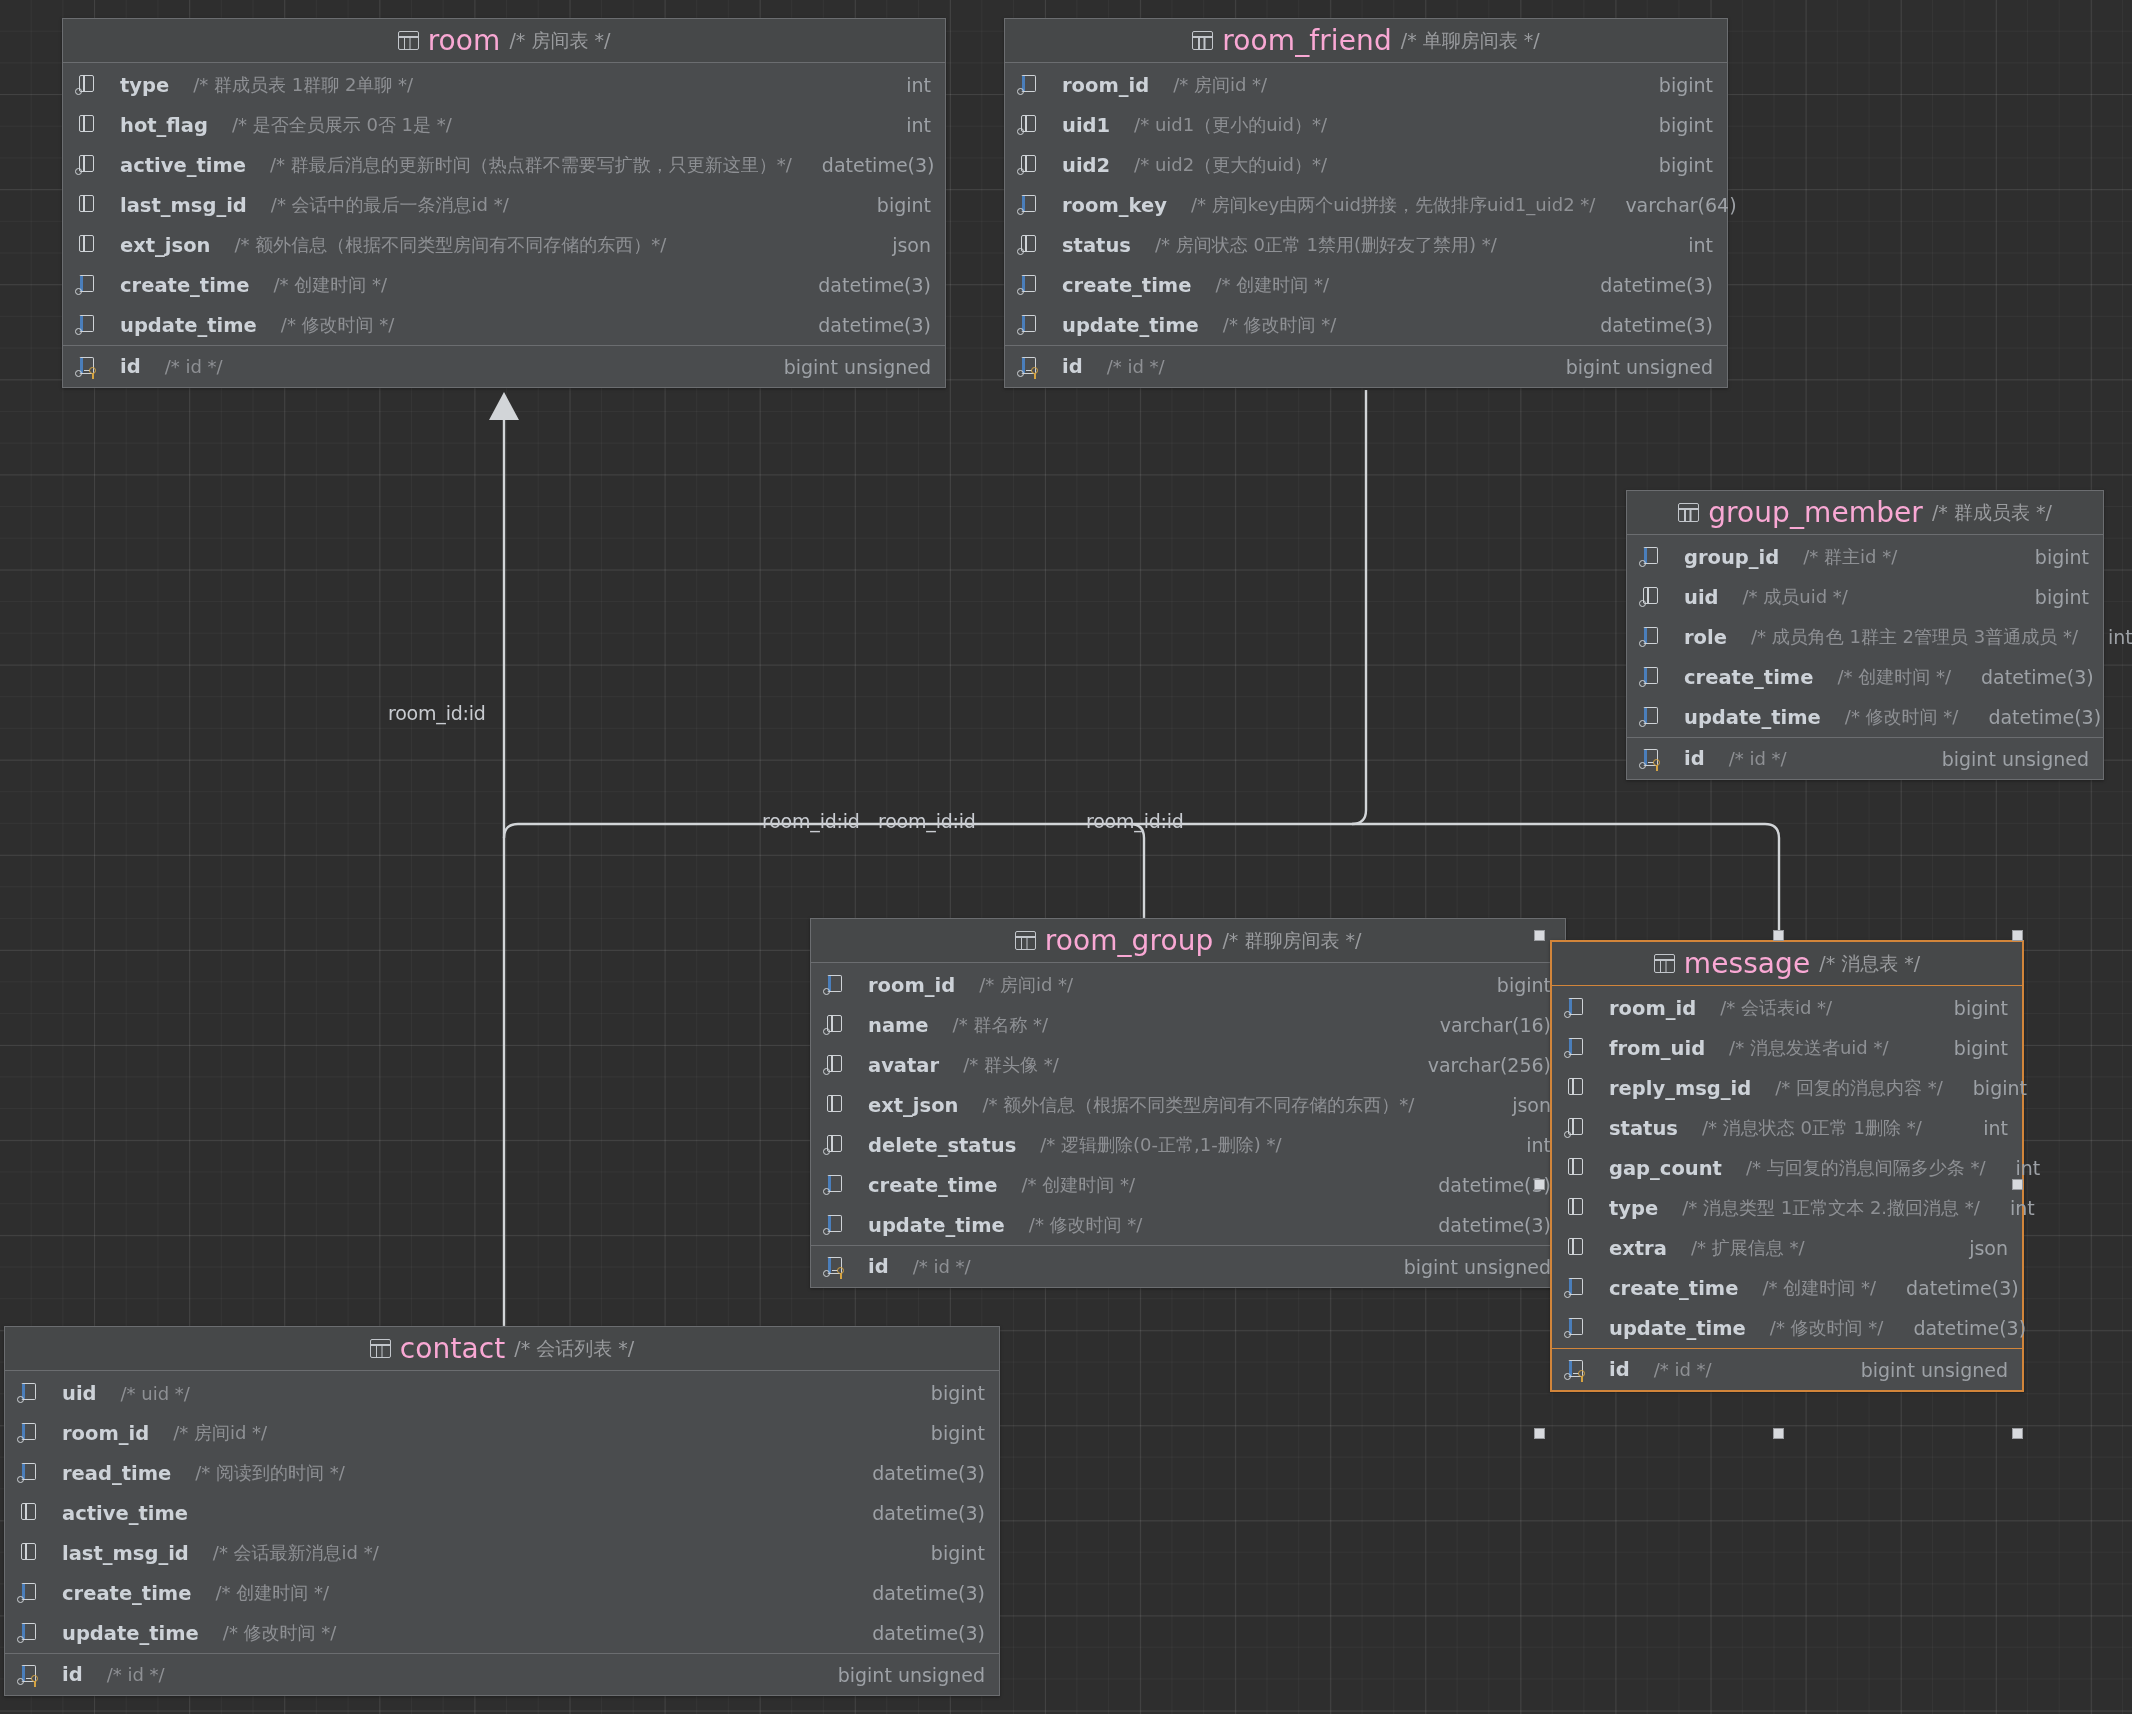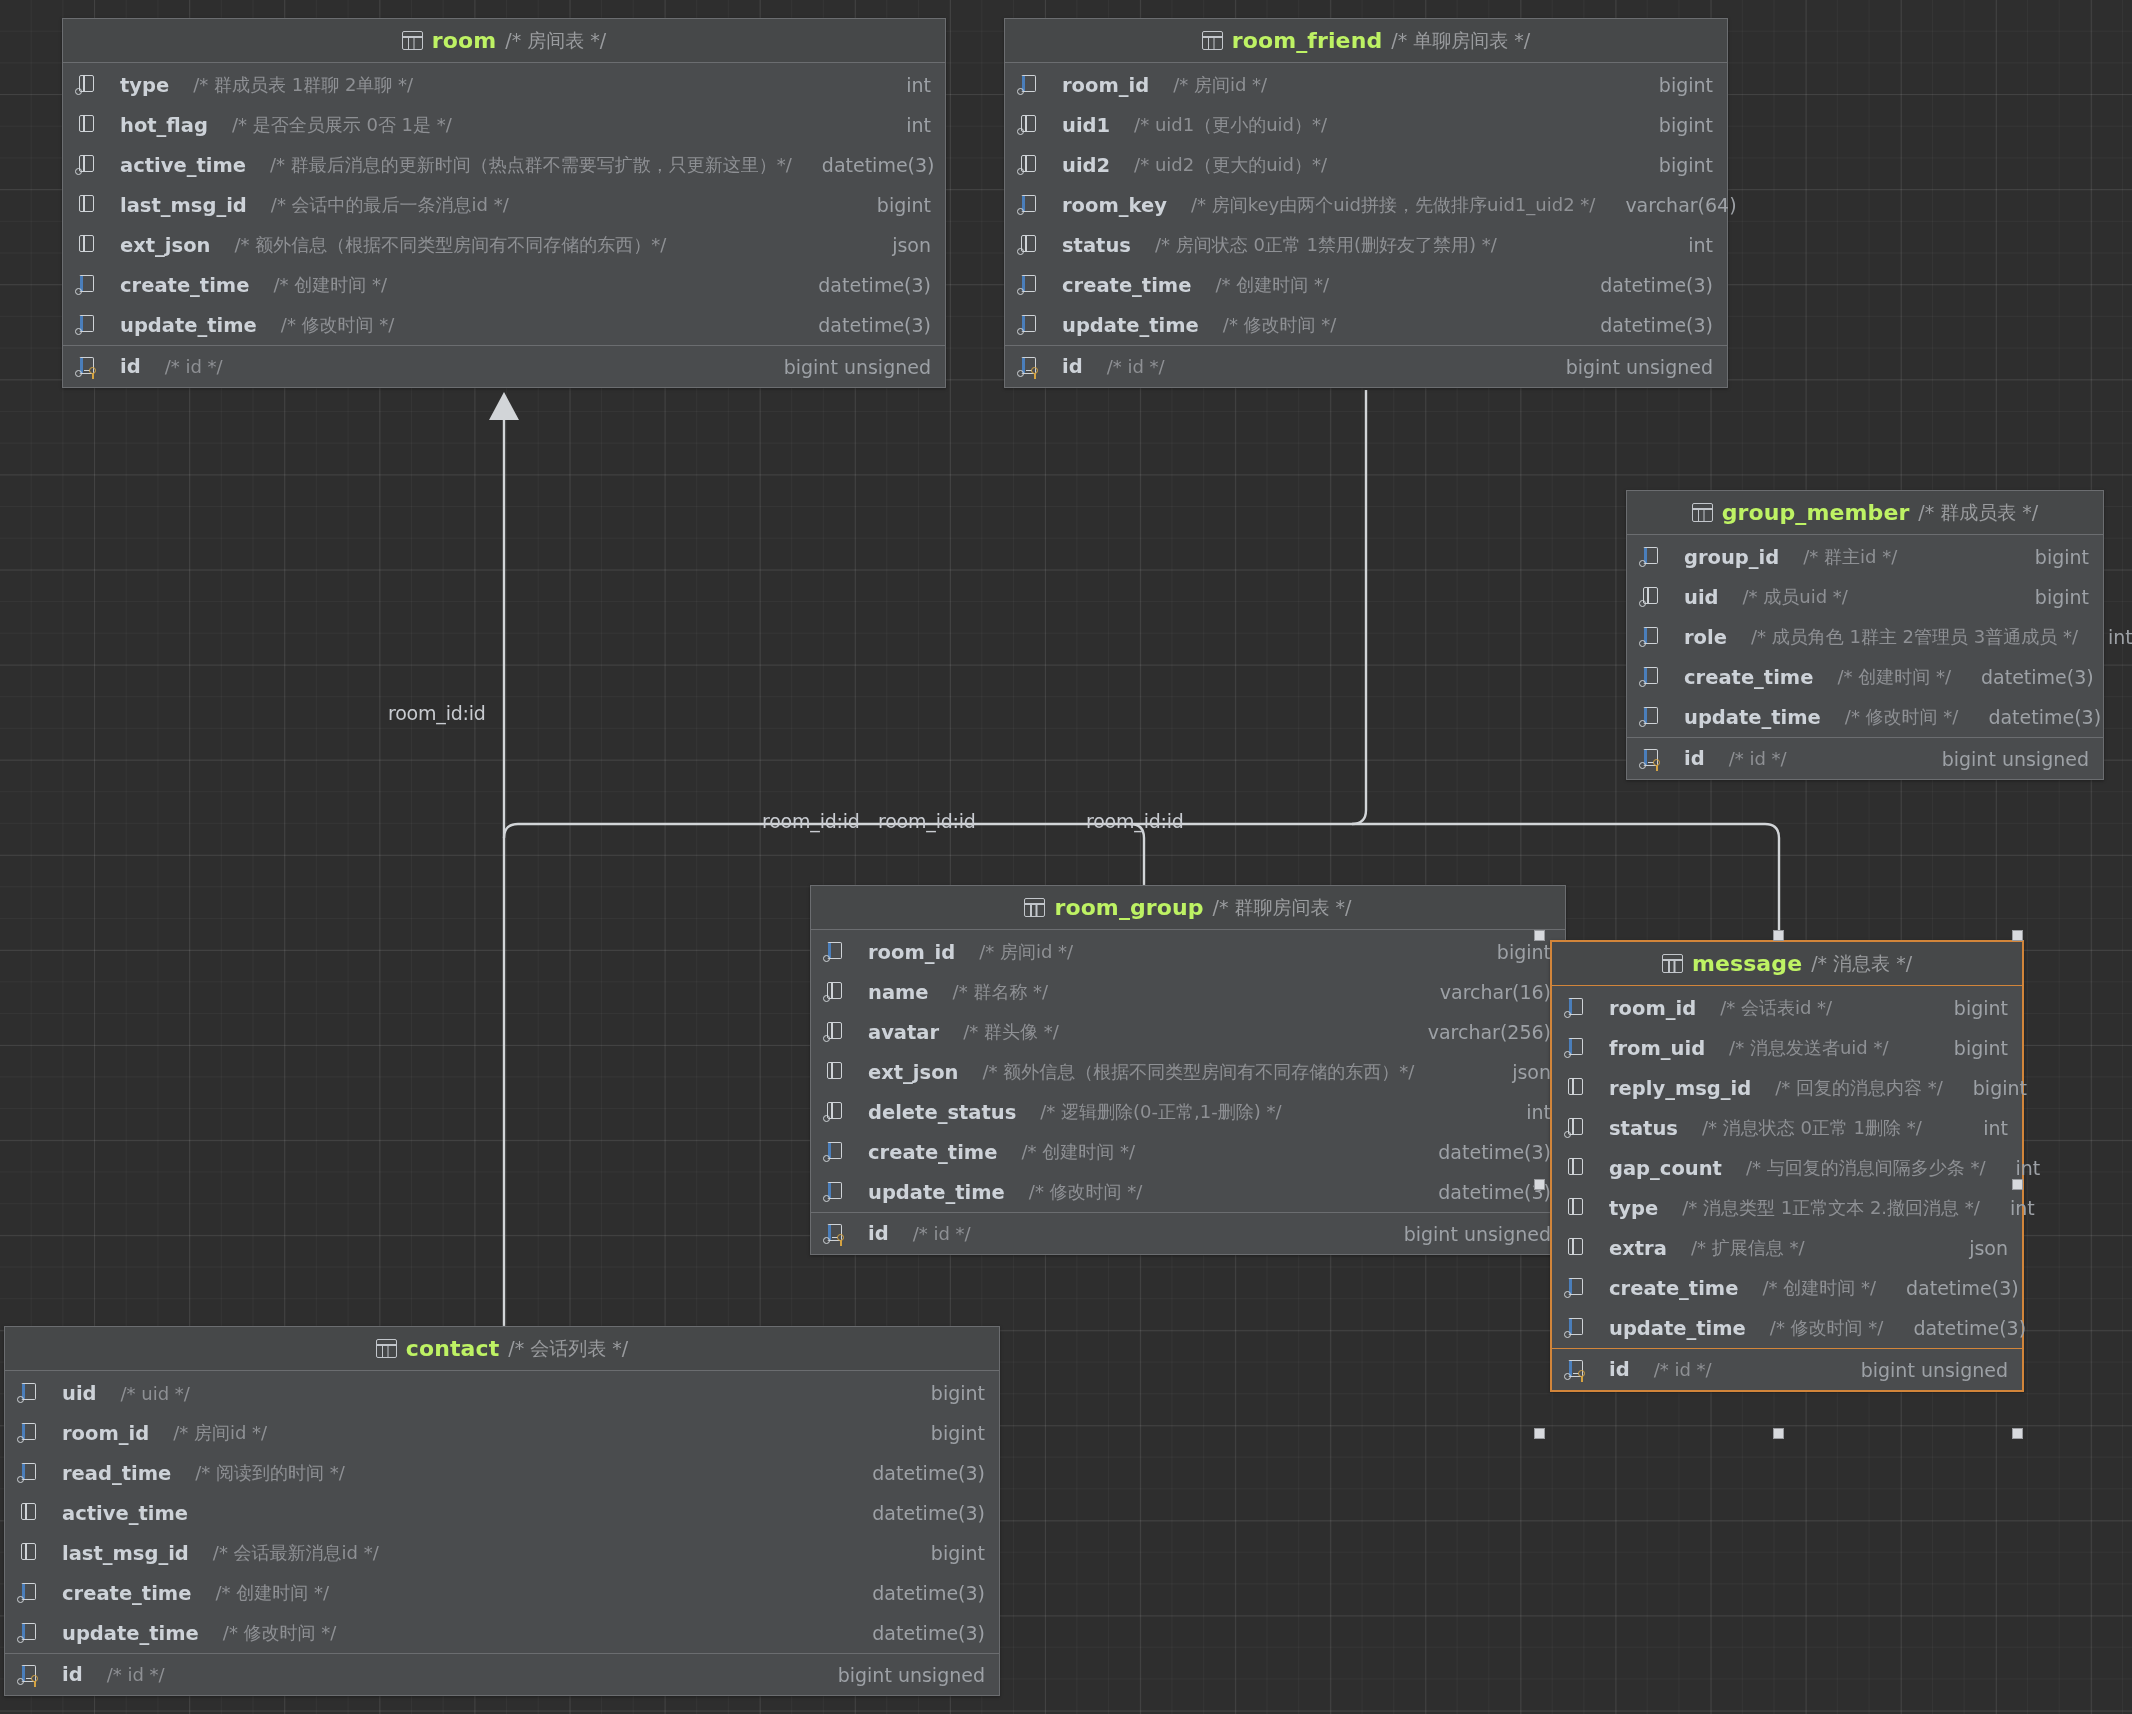--- a/index.html
+++ b/index.html
@@ -70,23 +70,23 @@
     justify-content: center;
     border-bottom: 1px solid #6b6d70;
     background: #464849;
     box-sizing: border-box;
     gap: 9px;
     padding: 0 10px;
   }
   .tbl.selected .tbl-head { border-bottom: 1px solid #d2853a; }
 
   .tbl-title {
-    color: #bef264;
-    font-weight: bold;
-    font-size: 22px;
+    color: #f9a8d4;
+    font-weight: normal;
+    font-size: 28px;
     letter-spacing: 0.1px;
   }
   .tbl-comment {
     color: #9a9c9f;
     font-size: 19px;
     font-weight: normal;
   }
 
   .tbl-body {
     padding: 2px 0 0 0;
@@ -469,21 +469,21 @@
               <span class="ic-circle"></span>
               <span class="ic-keyline"></span>
               <span class="ic-key"></span>
             </span>
             <span class="col-name">id</span>
             <span class="col-note">/* id */</span>
             <span class="col-type">bigint unsigned</span>
           </div>
         </div>
       </div>
-      <div class="tbl" style="left: 810px; top: 885px; width: 756px;">
+      <div class="tbl" style="left: 810px; top: 918px; width: 756px;">
         <div class="tbl-head">
           <span class="grid-icon"></span>
           <span class="tbl-title">room_group</span>
           <span class="tbl-comment">/* 群聊房间表 */</span>
         </div>
         <div class="tbl-body">
           <div class="row">
             <span class="col-icon ic-blue">
               <span class="ic-box"></span>
               <span class="ic-circle"></span>

